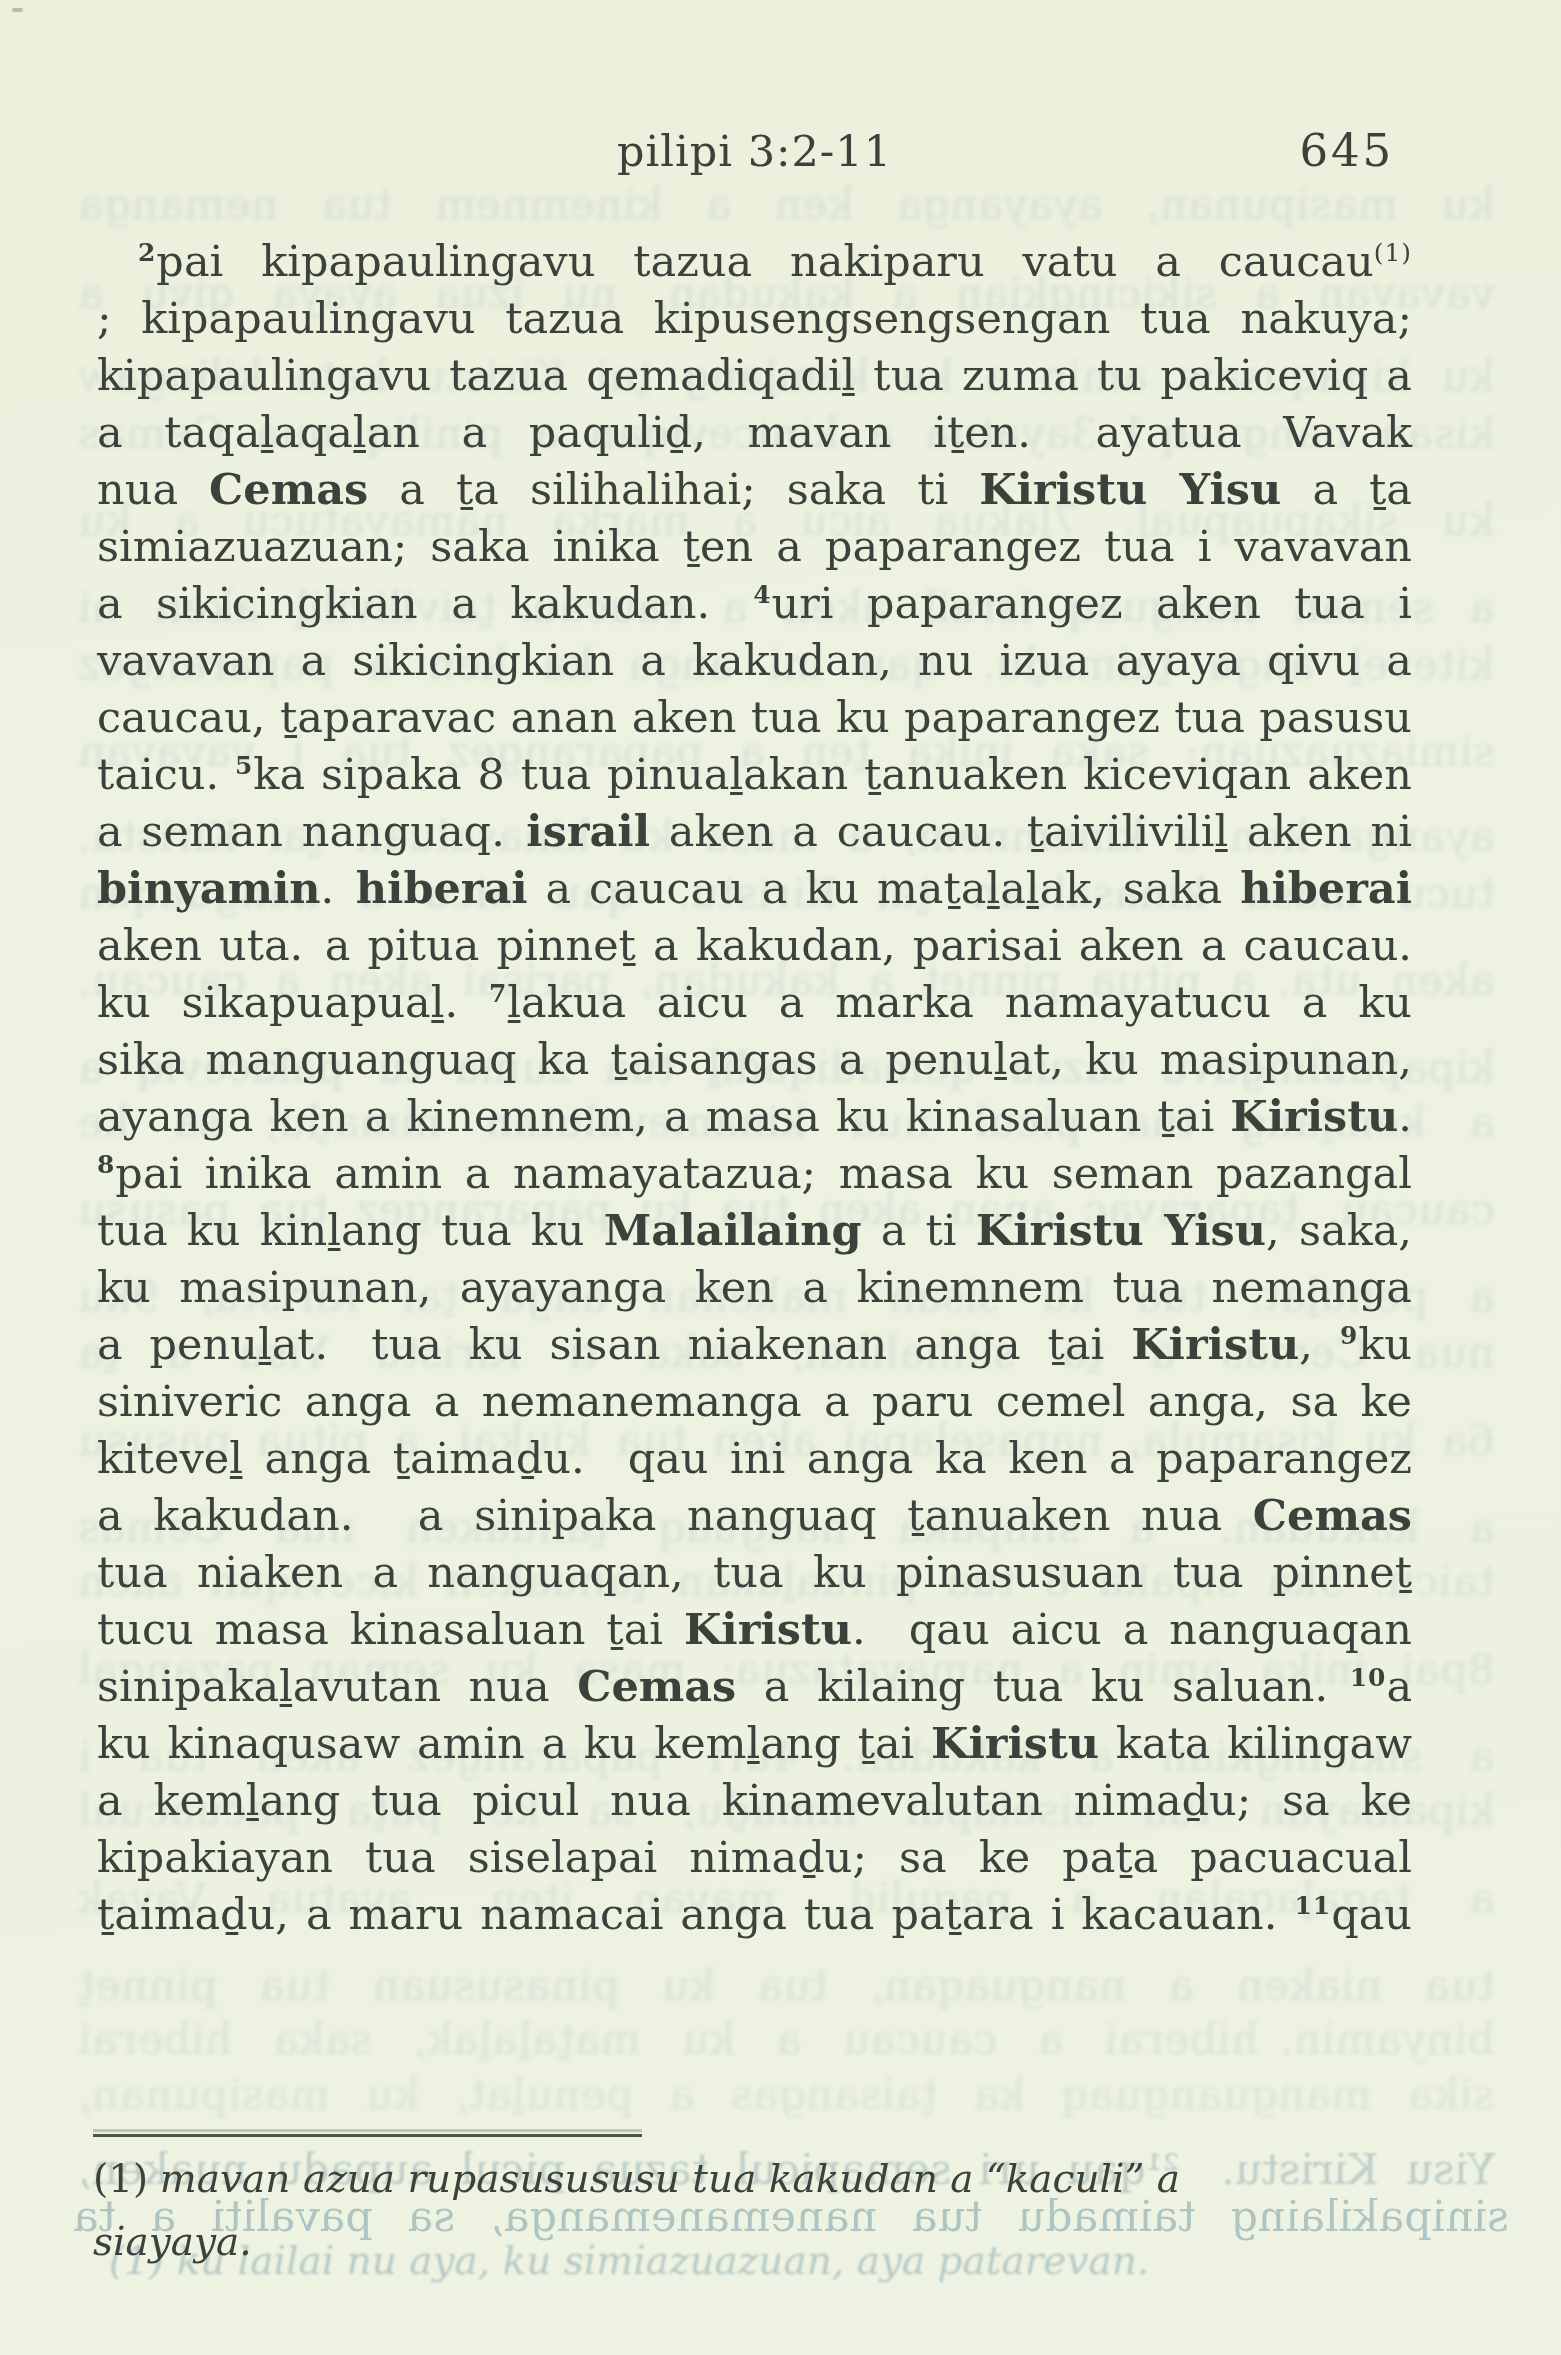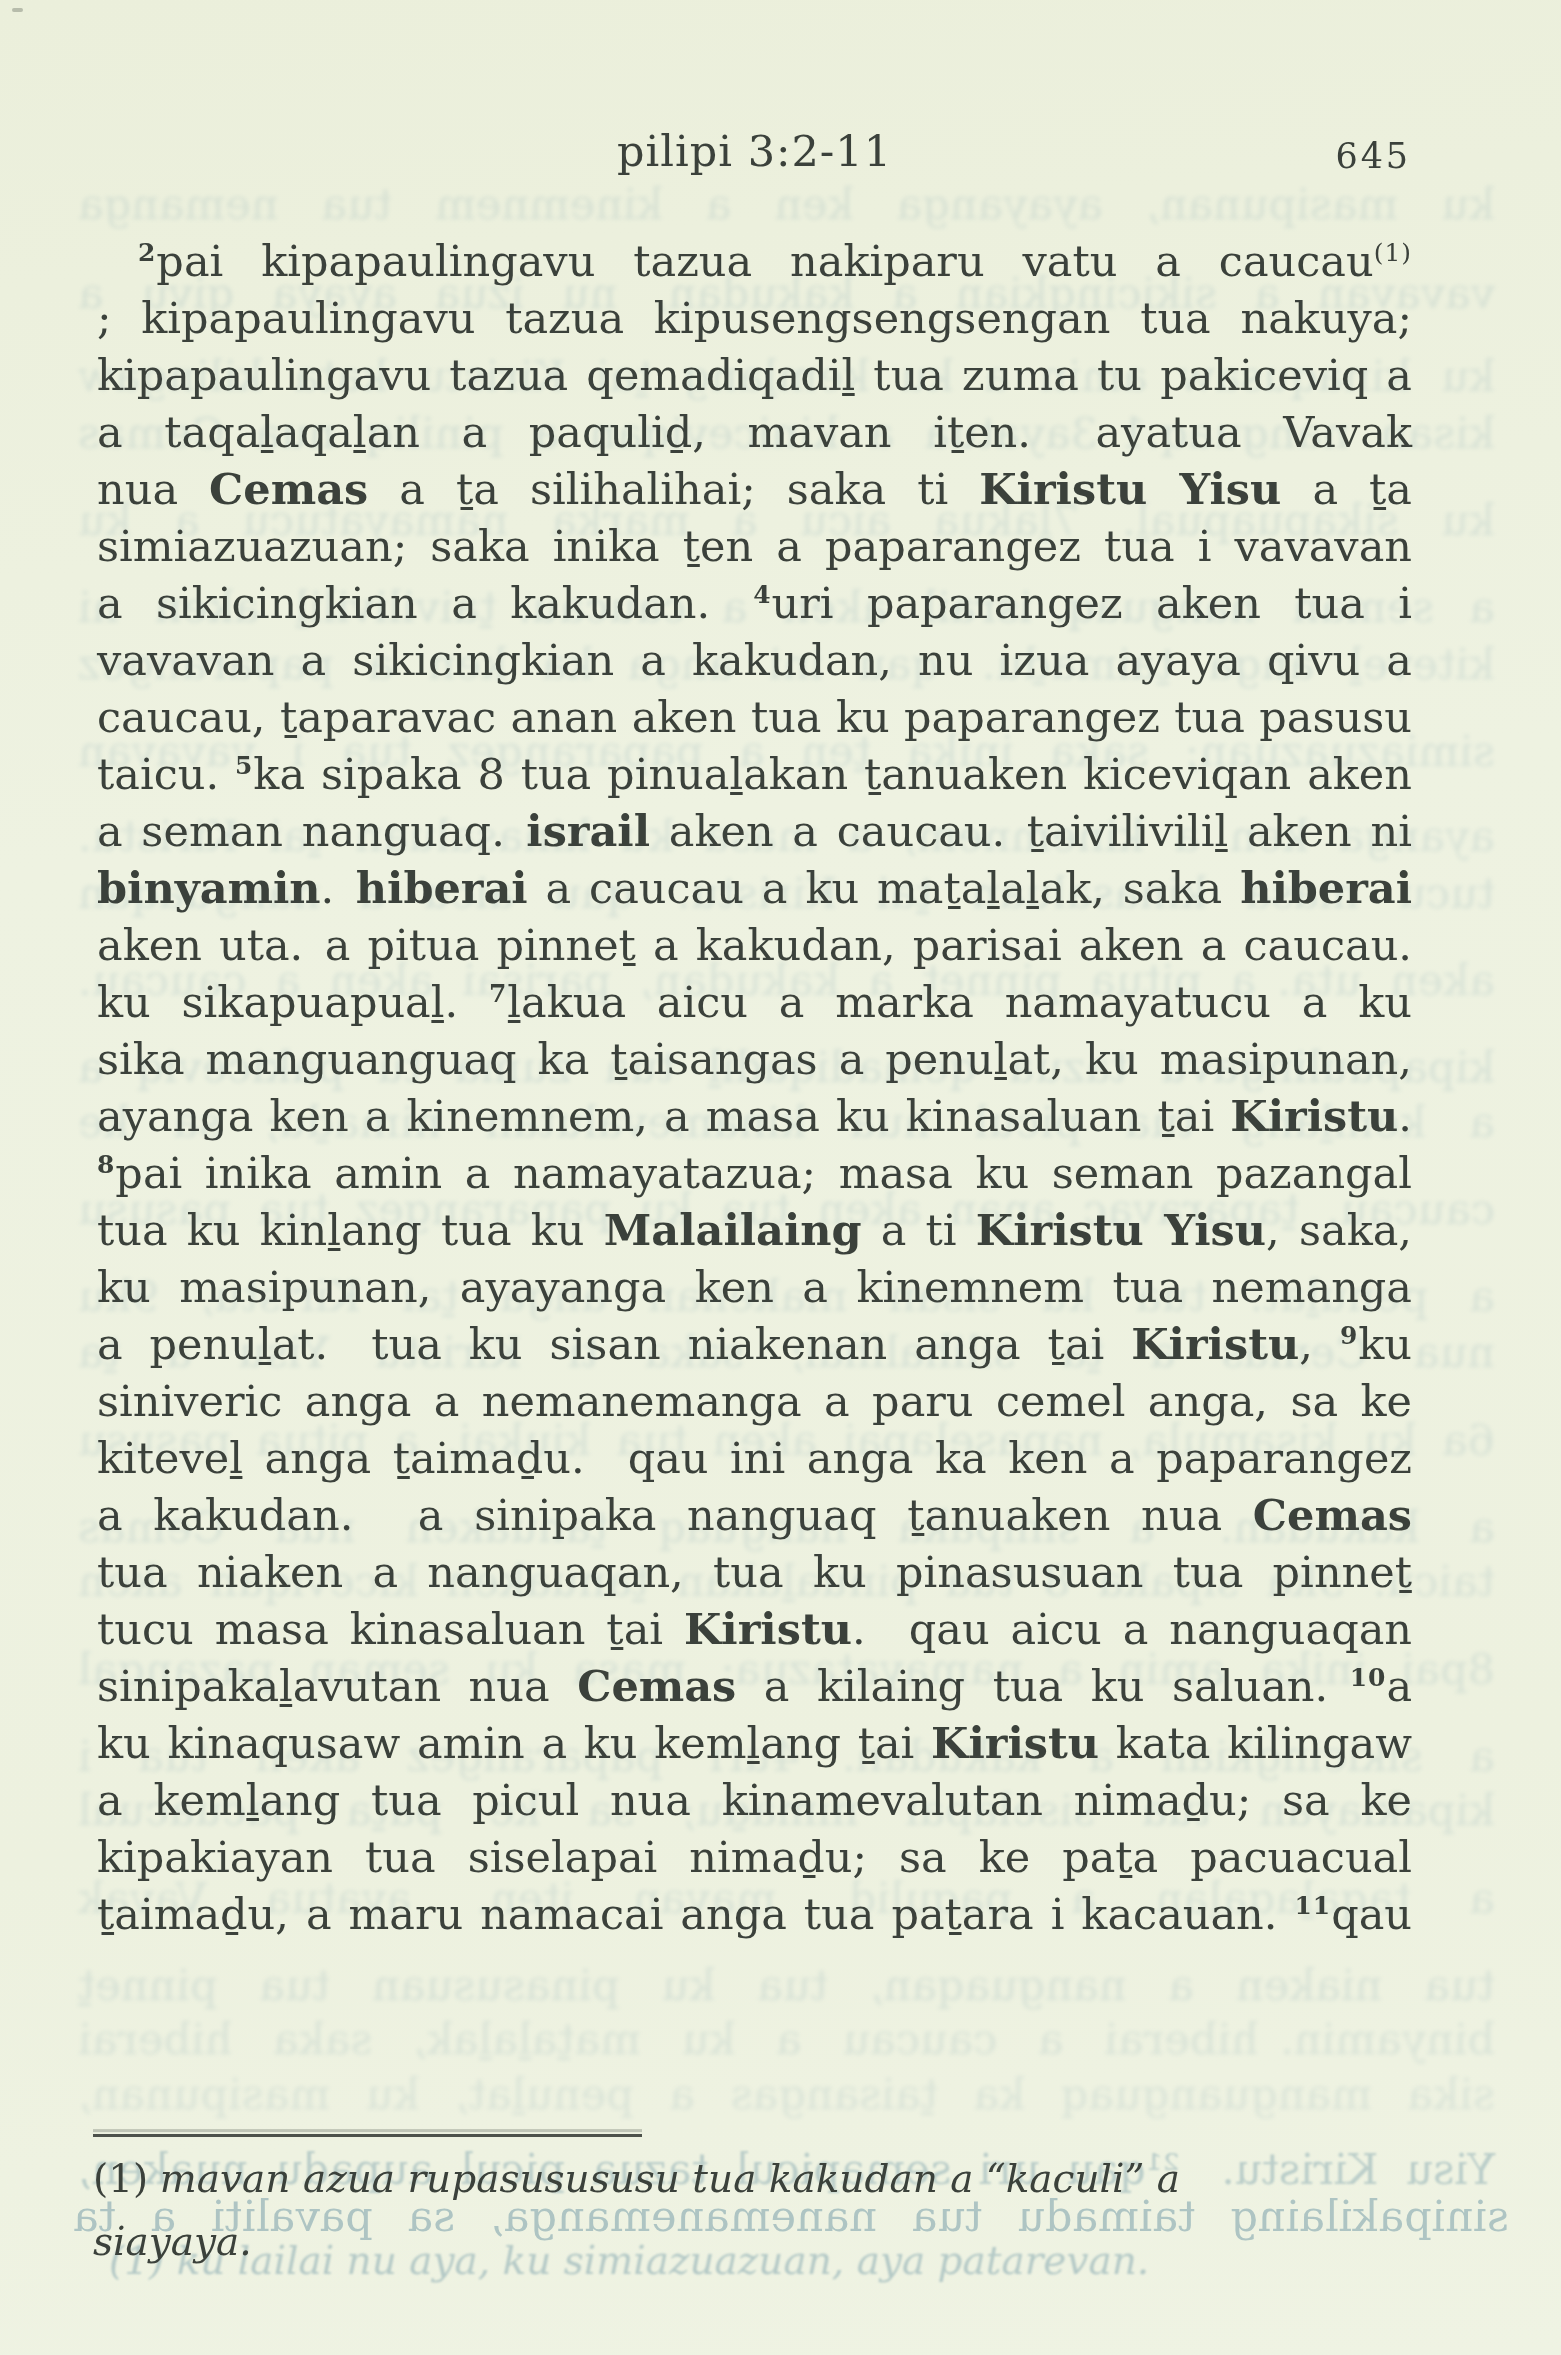--- a/index.html
+++ b/index.html
@@ -5,21 +5,21 @@
   html,body{margin:0;padding:0;background:#777;}
   .page{
     position:relative;width:1561px;height:2355px;overflow:hidden;
     background:linear-gradient(175deg,#ebefdb 0%,#eef2e1 35%,#edf1df 75%,#eff3e3 100%);
     font-family:"DejaVu Serif","Liberation Serif",serif;color:#3b413b;
   }
   .corner-mark{position:absolute;left:11.6px;top:7.8px;width:11.6px;height:3.9px;
     background:rgba(120,126,114,.45);border-radius:1.9px;}
   .header{position:absolute;left:97px;top:126px;width:1315px;height:52px;font-size:43px;}
   .header .title{display:block;text-align:center;letter-spacing:1px;}
-  .header .pagenum{position:absolute;right:1px;top:-1.9px;font-size:35px;letter-spacing:2.9px;margin-top:12px;}
+  .header .pagenum{position:absolute;right:18px;top:-1.9px;font-size:45px;letter-spacing:2.9px;}
   .body-text{position:absolute;left:97px;top:233px;width:1315px;
     font-size:43px;line-height:57px;z-index:3;}
   .line{text-align:justify;text-align-last:justify;height:57px;}
   .line.indent{text-indent:41px;}
   .b{font-weight:bold;}
   .sup{vertical-align:super;font-size:58%;line-height:0;letter-spacing:1px;}
   .footnote-rule{position:absolute;left:93px;top:2134px;width:549px;height:2.9px;
     background:#4d524b;box-shadow:0 -4.9px 0 rgba(77,82,75,.28);z-index:3;}
   .footnote{position:absolute;left:93px;top:2147px;width:1252px;
     font-size:39px;line-height:63px;z-index:3;}

